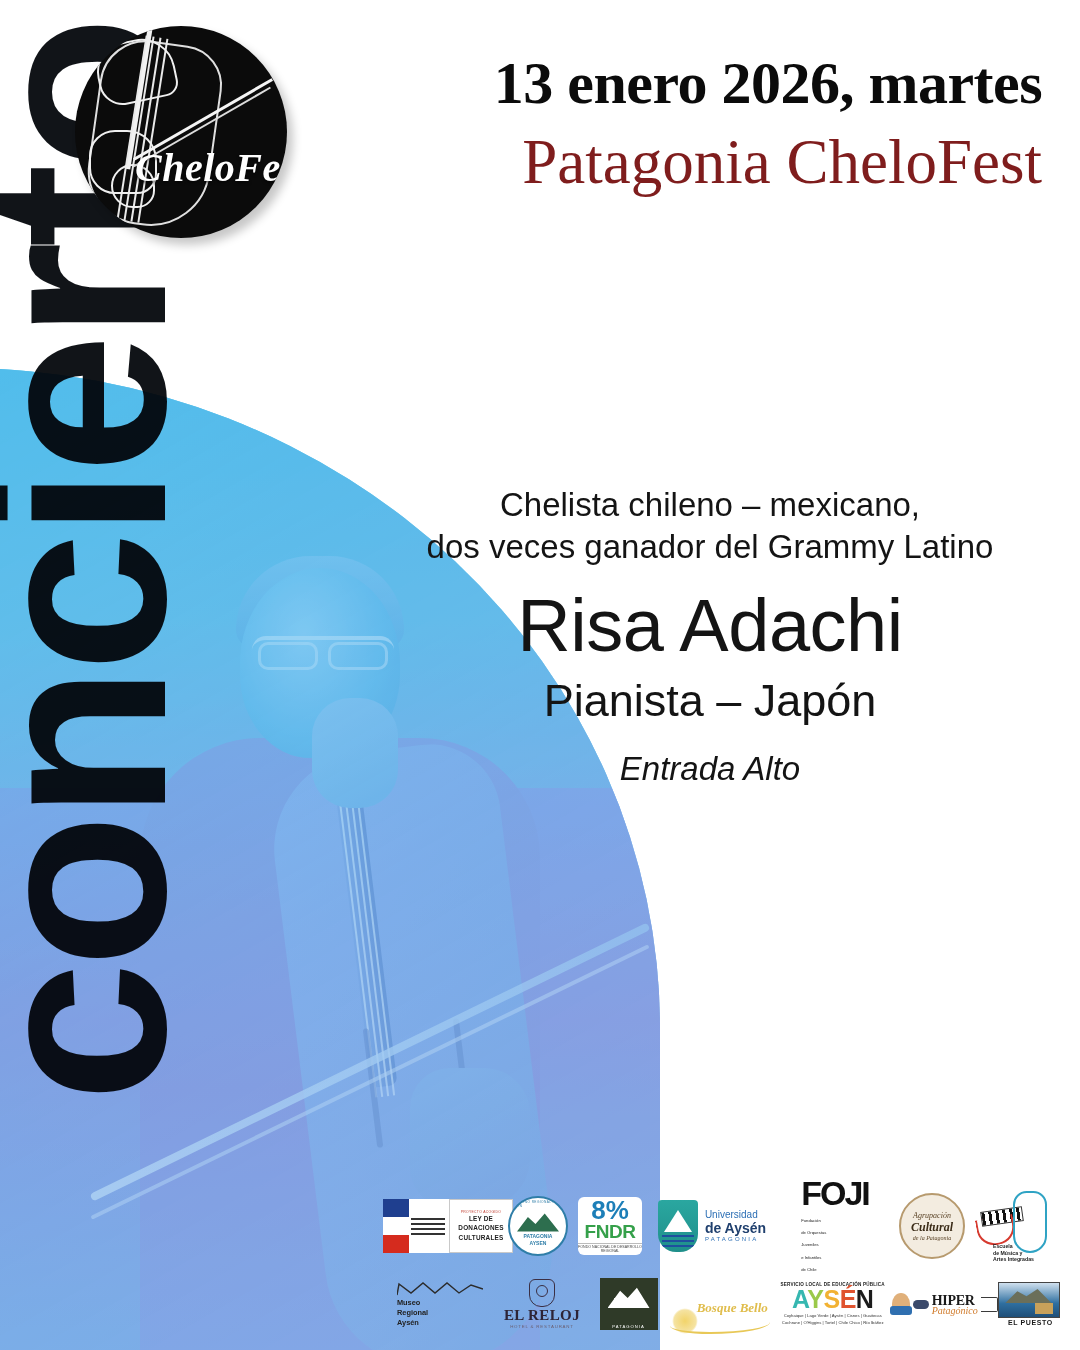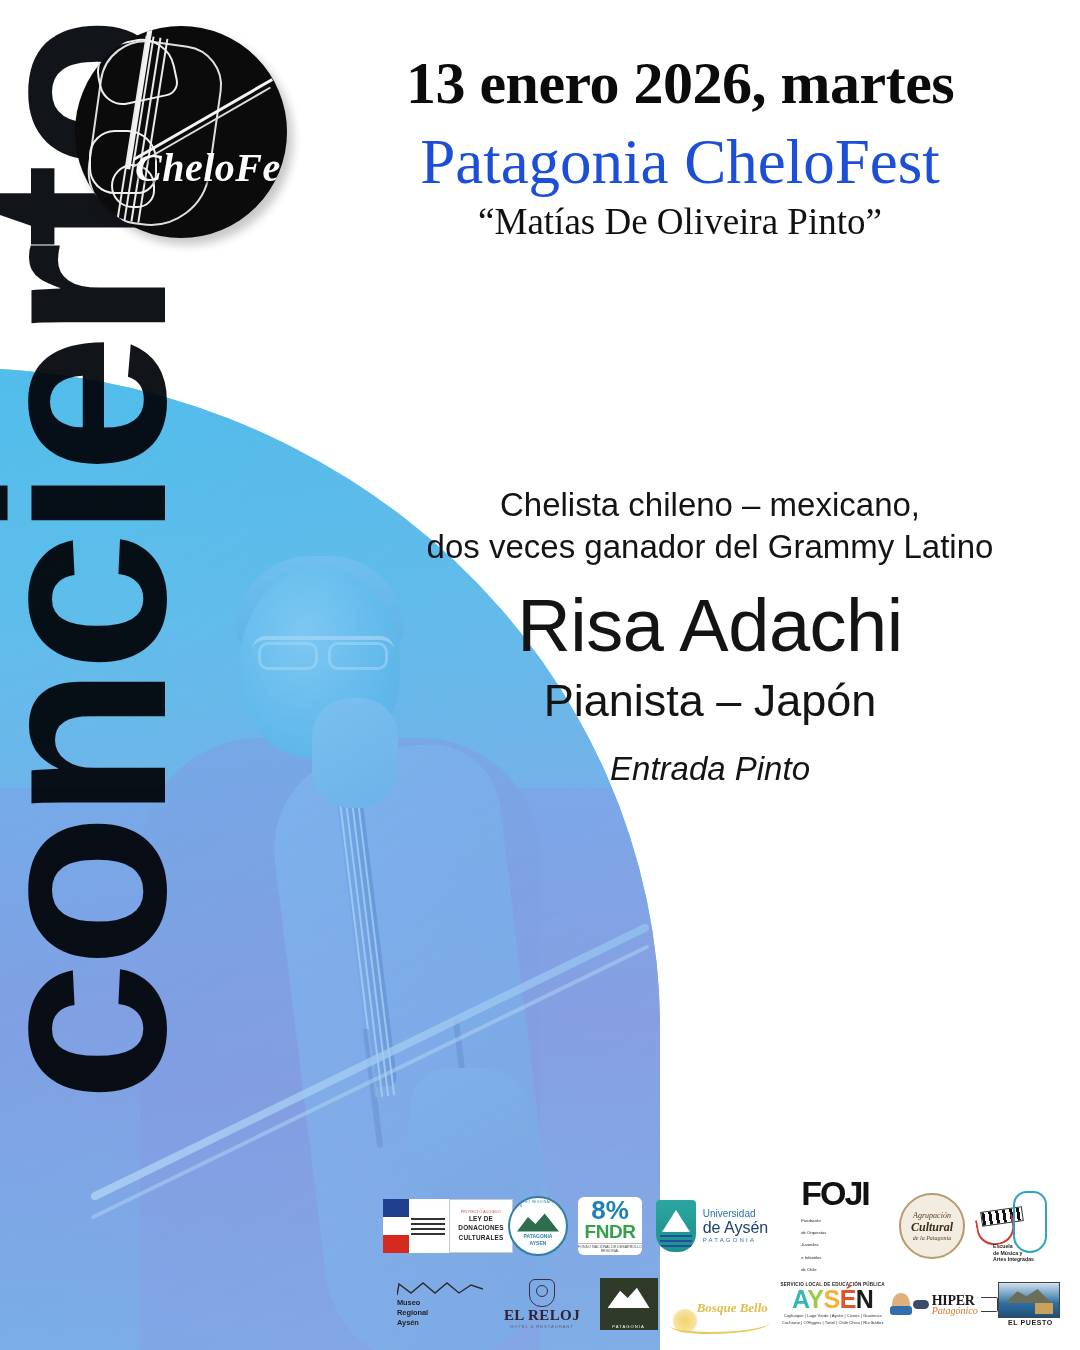--- a/index.html
+++ b/index.html
@@ -77,24 +77,24 @@
   .lb-bow{position:absolute;left:48px;top:92px;width:160px;height:3px;background:#f4f4f4;transform:rotate(-30deg);}
   .lb-bow2{position:absolute;left:48px;top:100px;width:158px;height:2px;background:#dcdcdc;transform:rotate(-30deg);}
   .lb-hand{position:absolute;left:22px;top:14px;width:74px;height:58px;border:2.5px solid #efefef;border-radius:30px 34px 14px 24px;transform:rotate(-12deg);}
   .lb-hand2{position:absolute;left:14px;top:104px;width:64px;height:60px;border:2.5px solid #efefef;border-radius:26px 30px 20px 26px;}
   .lb-scroll{position:absolute;left:36px;top:138px;width:40px;height:40px;border:2.5px solid #efefef;border-radius:50% 50% 40% 50%;}
   .lb-text{position:absolute;left:60px;top:118px;width:150px;text-align:center;
     font-family:"Liberation Serif",serif;font-style:italic;font-weight:700;font-size:40px;color:#fff;
     text-shadow:0 2px 3px rgba(0,0,0,.6);letter-spacing:.5px;}
 
   
-  .head{position:absolute;left:330px;top:52px;width:700px;text-align:center;}
+  .head{position:absolute;left:342px;top:52px;width:700px;text-align:right;}
   .head .date{font-family:"Liberation Serif",serif;font-weight:700;font-size:60px;color:#0b0b0b;
     letter-spacing:-.5px;line-height:1.05;}
-  .head .fest{font-family:"Liberation Serif",serif;font-weight:400;font-size:63px;color:#1d4ed8;
+  .head .fest{font-family:"Liberation Serif",serif;font-weight:400;font-size:63px;color:#7f1d1d;
     line-height:1.12;margin-top:12px;}
   .head .sub{font-family:"Liberation Serif",serif;font-weight:400;font-size:37px;color:#111;
     line-height:1.2;margin-top:2px;}
 
   
   .main{position:absolute;left:380px;top:468px;width:660px;text-align:center;color:#141414;}
   .name1{font-size:76px;font-weight:400;line-height:1.02;letter-spacing:-.5px;}
   .desc{font-size:33px;font-weight:400;line-height:1.28;margin-top:16px;}
   .name2{font-size:74px;font-weight:400;line-height:1.02;margin-top:20px;letter-spacing:-.5px;}
   .role{font-size:45px;font-weight:400;line-height:1.1;margin-top:12px;}
@@ -134,21 +134,21 @@
 
   .lg-uaysen{display:flex;align-items:center;gap:7px;}
   .ua-shield{width:40px;height:52px;background:linear-gradient(180deg,#2aa7a0,#1f8f8a);
     border-radius:4px 4px 18px 18px;position:relative;overflow:hidden;}
   .ua-shield .tri{position:absolute;left:50%;top:10px;transform:translateX(-50%);
     width:0;height:0;border-left:14px solid transparent;border-right:14px solid transparent;border-bottom:22px solid #fff;}
   .ua-shield .wv{position:absolute;left:4px;bottom:5px;width:32px;height:12px;
     background:repeating-linear-gradient(180deg,#1f4f9e 0 2px,transparent 2px 5px);}
   .ua-txt{line-height:1.06;text-align:left;}
   .ua-txt .a{font-size:10px;color:#2c6fb5;}
-  .ua-txt .b{font-size:16px;color:#20406e;font-weight:400;}
+  .ua-txt .b{font-size:14px;color:#20406e;font-weight:700;}
   .ua-txt .c{font-size:6px;color:#2c6fb5;letter-spacing:2.2px;}
 
   .lg-foji{display:flex;align-items:flex-start;gap:4px;flex-direction:column;}
   .lg-foji .f{font-size:34px;font-weight:800;color:#111;letter-spacing:-2px;line-height:.85;}
   .lg-foji .s{font-size:4.2px;color:#222;line-height:1.5;margin-top:6px;}
 
   .lg-agrup{width:62px;height:62px;border-radius:50%;background:#f3ece0;border:2px solid #b79a6e;
     display:flex;flex-direction:column;align-items:center;justify-content:center;}
   .lg-agrup .a{font-family:"Liberation Serif",serif;font-style:italic;font-size:8px;color:#5a4326;}
   .lg-agrup .b{font-family:"Liberation Serif",serif;font-style:italic;font-size:12px;color:#3b2c18;font-weight:700;}
@@ -260,31 +260,30 @@
     <div class="lb-hand2"></div>
     <div class="lb-scroll"></div>
     <div class="lb-bow"></div>
     <div class="lb-bow2"></div>
     <div class="lb-text">CheloFest</div>
   </div>
 
   <div class="head">
     <div class="date">13 enero 2026, martes</div>
     <div class="fest">Patagonia CheloFest</div>
-    <div class="sub">“Matías De Oliveira Pinto”</div>
   </div>
 
   <div class="main">
     <div class="desc">
       <div>Chelista chileno – mexicano,</div>
       <div>dos veces ganador del Grammy Latino</div>
     </div>
     <div class="name2">Risa Adachi</div>
     <div class="role">Pianista – Japón</div>
-    <div class="free">Entrada Pinto</div>
+    <div class="free">Entrada Alto</div>
   </div>
 
   <div class="sponsors">
 
     <div class="spon-row r1">
 
       <div class="slot" style="width:112px">
         <div class="lg-minculturas">
           <div class="mc-flag">
             <div class="b"></div>

